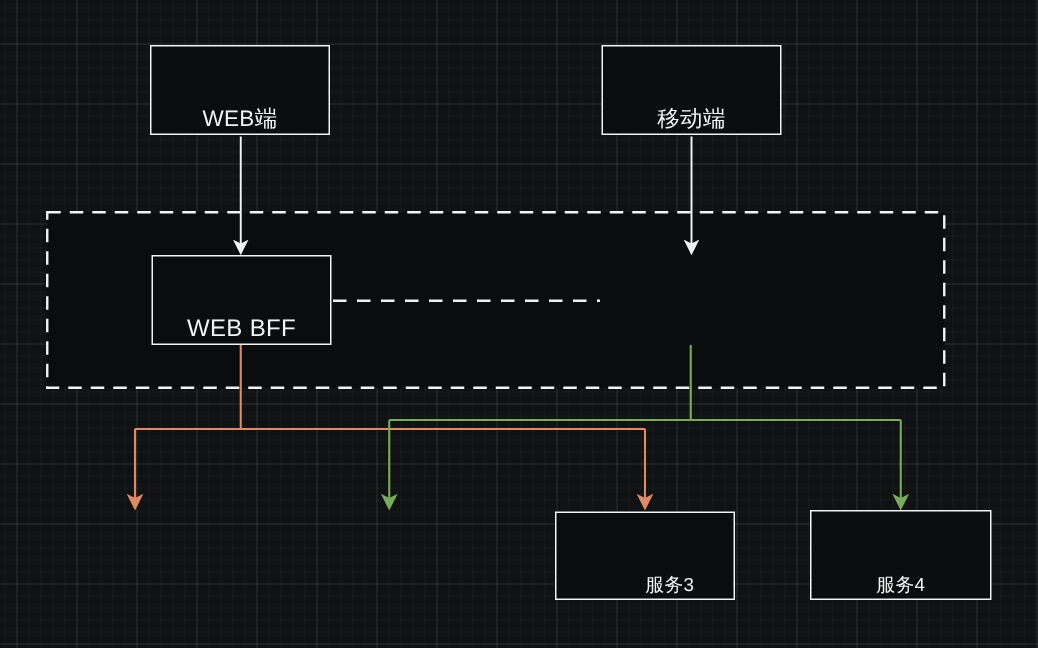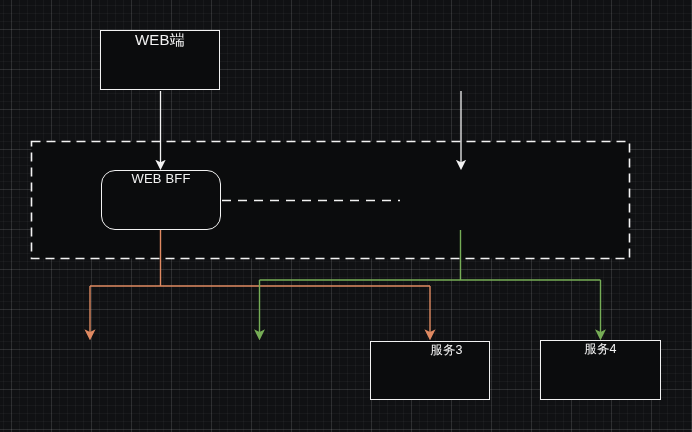--- a/index.html
+++ b/index.html
@@ -16,26 +16,26 @@
       linear-gradient(to bottom, rgba(255,255,255,0.035) 1px, transparent 1px);
     background-size:40px 40px,40px 40px,8px 8px,8px 8px;
     background-position:11px 29px,11px 29px,3px 5px,3px 5px;
   }
   svg.edges{position:absolute;left:0;top:0;z-index:1;}
   .node{
     position:absolute;z-index:2;
     background:#0b0c0d;
     border:1.5px solid #f2f2f2;
     box-sizing:border-box;
-    display:flex;align-items:flex-start;justify-content:center;
+    display:flex;align-items:flex-end;justify-content:center;
     color:#f2f2f2;
     letter-spacing:0.2px;
   }
   .node.client{font-size:15px;}
-  .node.bff{font-size:13px;border-radius:14px;}
+  .node.bff{font-size:16px;}
   .node.svc{font-size:12.5px;}
   #node-client-web   {left:100px;top:30px;width:120px;height:60px;}
   #node-client-mobile{left:401px;top:30px;width:120px;height:60px;}
   #node-bff-web      {left:101px;top:170px;width:120px;height:60px;}
   #node-bff-mobile   {left:401px;top:170px;width:119px;height:60px;}
   #node-svc-1{left:30px; top:341px;width:120px;height:59px;}
   #node-svc-2{left:200px;top:341px;width:121px;height:59px;}
   #node-svc-3{left:370px;top:341px;width:120px;height:59px;padding-left:33px;}
   #node-svc-4{left:540px;top:340px;width:121px;height:60px;}
 </style>
@@ -70,20 +70,23 @@
 
     <path d="M460.5,230 V280 M259.5,280 H600.5" fill="none" stroke-width="1.4" stroke="#76ad56"></path>
     <path d="M259.5,280 V337" fill="none" stroke-width="1.4" marker-end="url(#ah-green)" stroke="#76ad56"></path>
     <path d="M600.5,280 V337" fill="none" stroke-width="1.4" marker-end="url(#ah-green)" stroke="#76ad56"></path>
   </svg>
 
   <div class="node client" id="node-client-web">
     <span>WEB端</span>
   </div>
 
+  <div class="node client" id="node-client-mobile">
+    <span>移动端</span>
+  </div>
 
   <div class="node bff" id="node-bff-web">
     <span>WEB BFF</span>
   </div>
 
 
 
 
   <div class="node svc" id="node-svc-3">
     <span>服务3</span>

